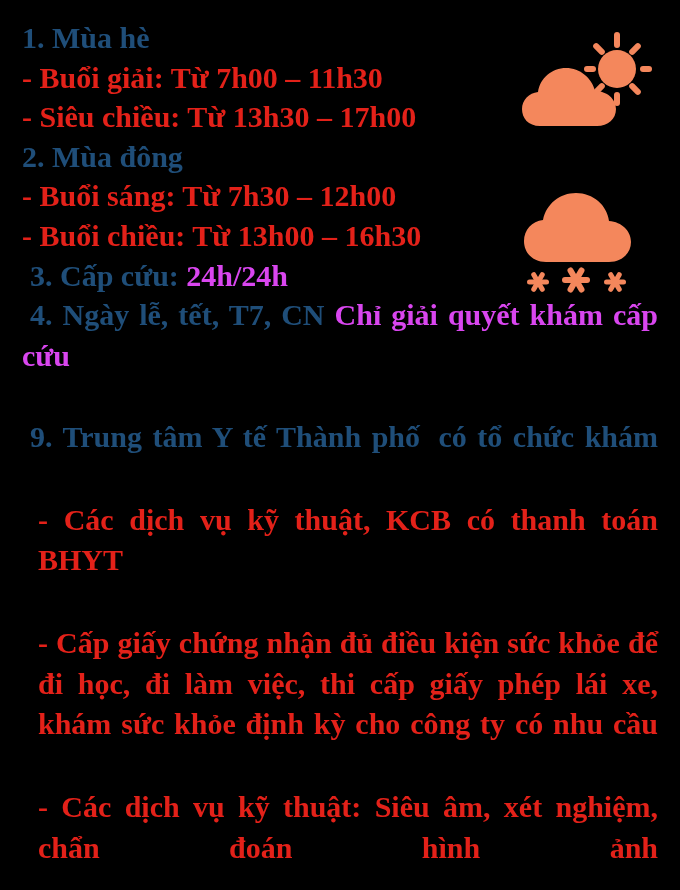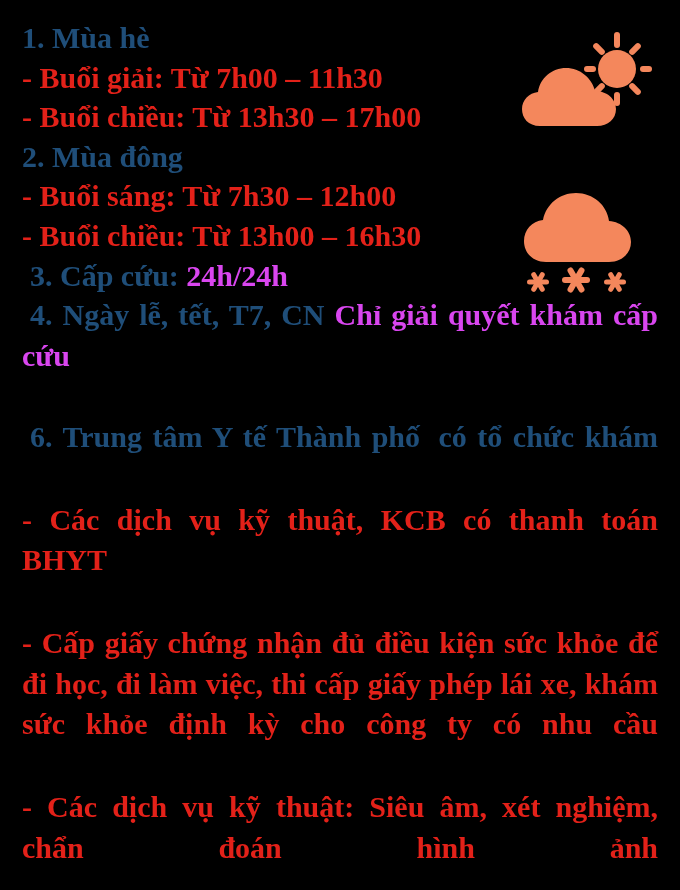--- a/index.html
+++ b/index.html
@@ -42,20 +42,21 @@
   .para {
     font-size: 30px;
     line-height: 1.35;
     font-weight: bold;
     color: #e32119;
     text-align: justify;
     text-justify: inter-word;
   }
   .para-indent {
     margin-top: 2px;
+    margin-left: 16px;
   }
   .para.full::after {
     content: "";
     display: inline-block;
     width: 100%;
   }
   .narrow {
     width: 500px;
   }
   
@@ -122,35 +123,35 @@
             <rect x="-11" y="-2.5" width="22" height="5" rx="2.5" transform="rotate(60)"></rect>
             <rect x="-11" y="-2.5" width="22" height="5" rx="2.5" transform="rotate(120)"></rect>
           </g>
         </g>
       </g>
     </svg>
   </div>
 
   <div class="line heading">1. Mùa hè</div>
   <div class="line narrow">- Buổi giải: Từ 7h00 – 11h30</div>
-  <div class="line narrow">- Buổi chiều: Từ 13h30 – 17h00</div>
+  <div class="line narrow">- Siêu chiều: Từ 13h30 – 17h00</div>
 
   <div class="line heading">2. Mùa đông</div>
   <div class="line narrow">- Buổi sáng: Từ 7h30 – 12h00</div>
   <div class="line narrow">- Buổi chiều: Từ 13h00 – 16h30</div>
 
   <div class="line">
     <span class="blue">3. Cấp cứu:</span><span class="red"> 24h/24h</span>
   </div>
 
   <div class="para full">
     <span class="blue">4. Ngày lễ, tết, T7, CN</span><span class="red">  Chỉ giải quyết khám cấp cứu</span>
   </div>
 
   <div class="para full">
-    <span class="blue">6. Trung tâm Y tế Thành phố</span><span class="blue">  có tổ chức khám</span>
+    <span class="blue">9. Trung tâm Y tế Thành phố</span><span class="blue">  có tổ chức khám</span>
   </div>
 
   <div class="para full para-indent">- Các dịch vụ kỹ thuật, KCB có thanh toán BHYT</div>
   <div class="para full para-indent">- Cấp giấy chứng nhận đủ điều kiện sức khỏe để đi học, đi làm việc, thi cấp giấy phép lái xe, khám sức khỏe định kỳ cho công ty có nhu cầu</div>
   <div class="para full para-indent">- Các dịch vụ kỹ thuật: Siêu âm, xét nghiệm, chẩn đoán hình ảnh</div>
 
 </div>
 
 </body></html>

